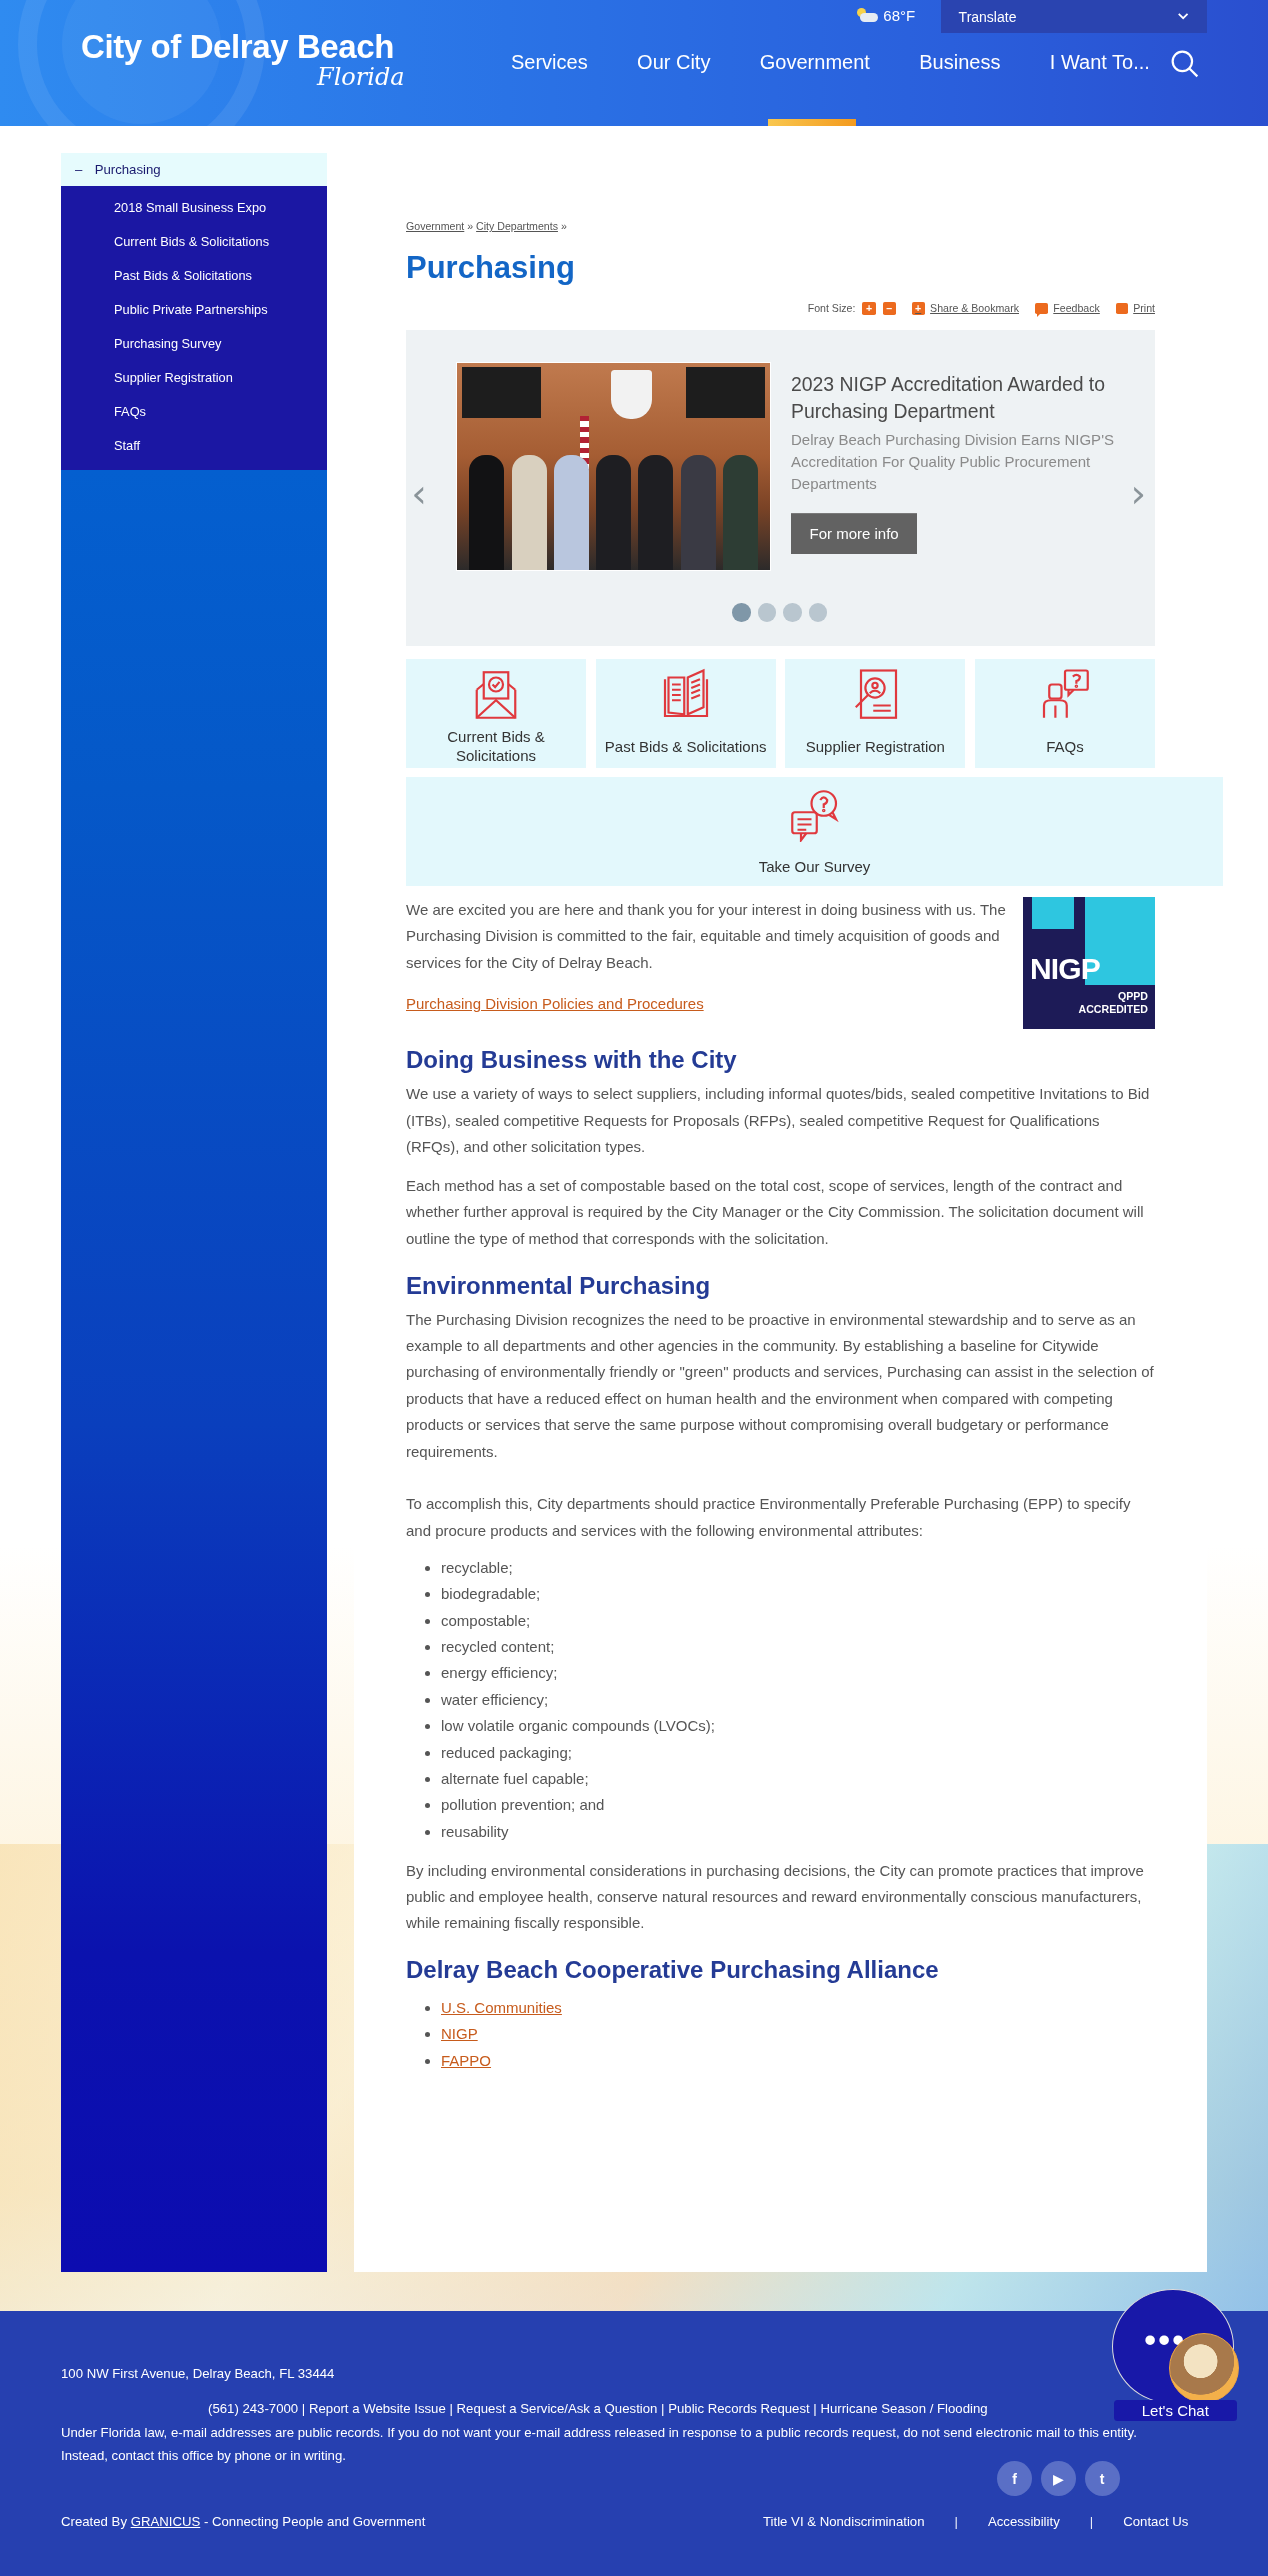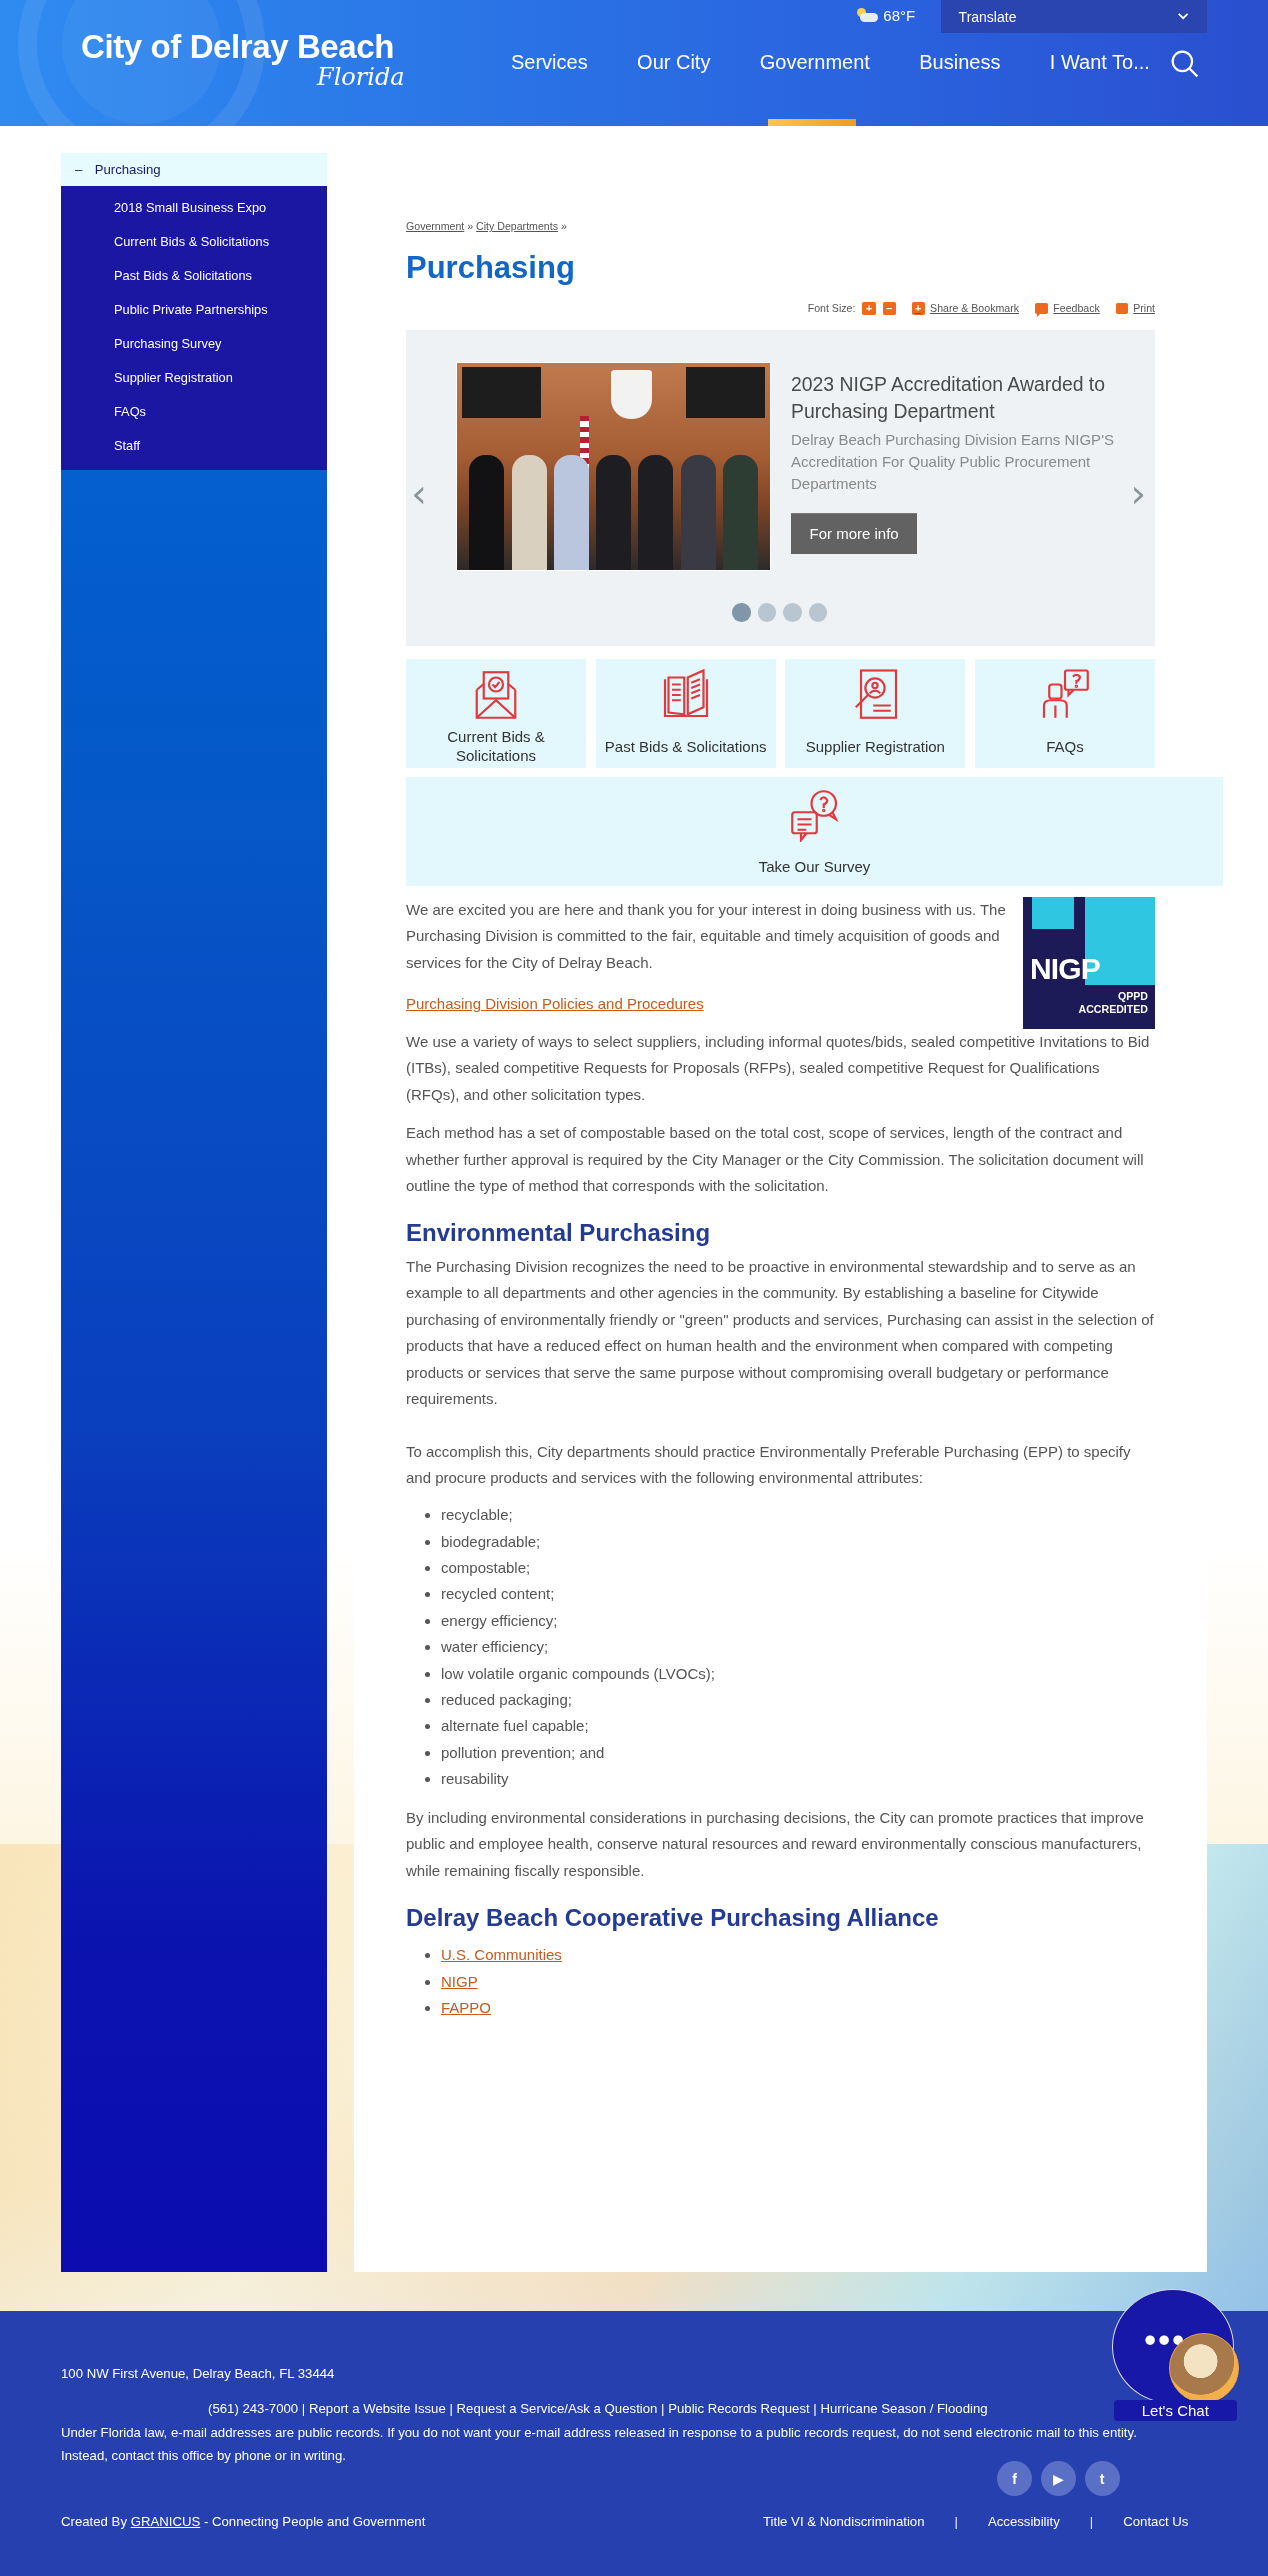--- a/index.html
+++ b/index.html
@@ -317,20 +317,21 @@
             <div>QPPD</div>
             <div>ACCREDITED</div>
           </div>
         </div>
         <p class="body">We are excited you are here and thank you for your interest in doing business with us. The Purchasing Division is committed to the fair, equitable and timely acquisition of goods and services for the City of Delray Beach.</p>
         <div style="margin-top:19.4px">
           <a class="orange">Purchasing Division Policies and Procedures</a>
         </div>
       </div>
 
+      <h2 class="sec" style="margin-top:17.6px">Doing Business with the City</h2>
       <p class="body">We use a variety of ways to select suppliers, including informal quotes/bids, sealed competitive Invitations to Bid (ITBs), sealed competitive Requests for Proposals (RFPs), sealed competitive Request for Qualifications (RFQs), and other solicitation types.</p>
       <div class="gap"></div>
       <p class="body">Each method has a set of compostable based on the total cost, scope of services, length of the contract and whether further approval is required by the City Manager or the City Commission. The solicitation document will outline the type of method that corresponds with the solicitation.</p>
 
       <h2 class="sec" style="margin-top:19.4px">Environmental Purchasing</h2>
       <p class="body">The Purchasing Division recognizes the need to be proactive in environmental stewardship and to serve as an example to all departments and other agencies in the community. By establishing a baseline for Citywide purchasing of environmentally friendly or "green" products and services, Purchasing can assist in the selection of products that have a reduced effect on human health and the environment when compared with competing products or services that serve the same purpose without compromising overall budgetary or performance requirements.</p>
       <div style="height:26.4px"></div>
       <p class="body">To accomplish this, City departments should practice Environmentally Preferable Purchasing (EPP) to specify and procure products and services with the following environmental attributes:</p>
       <ul class="bul">
         <li>recyclable;</li>

